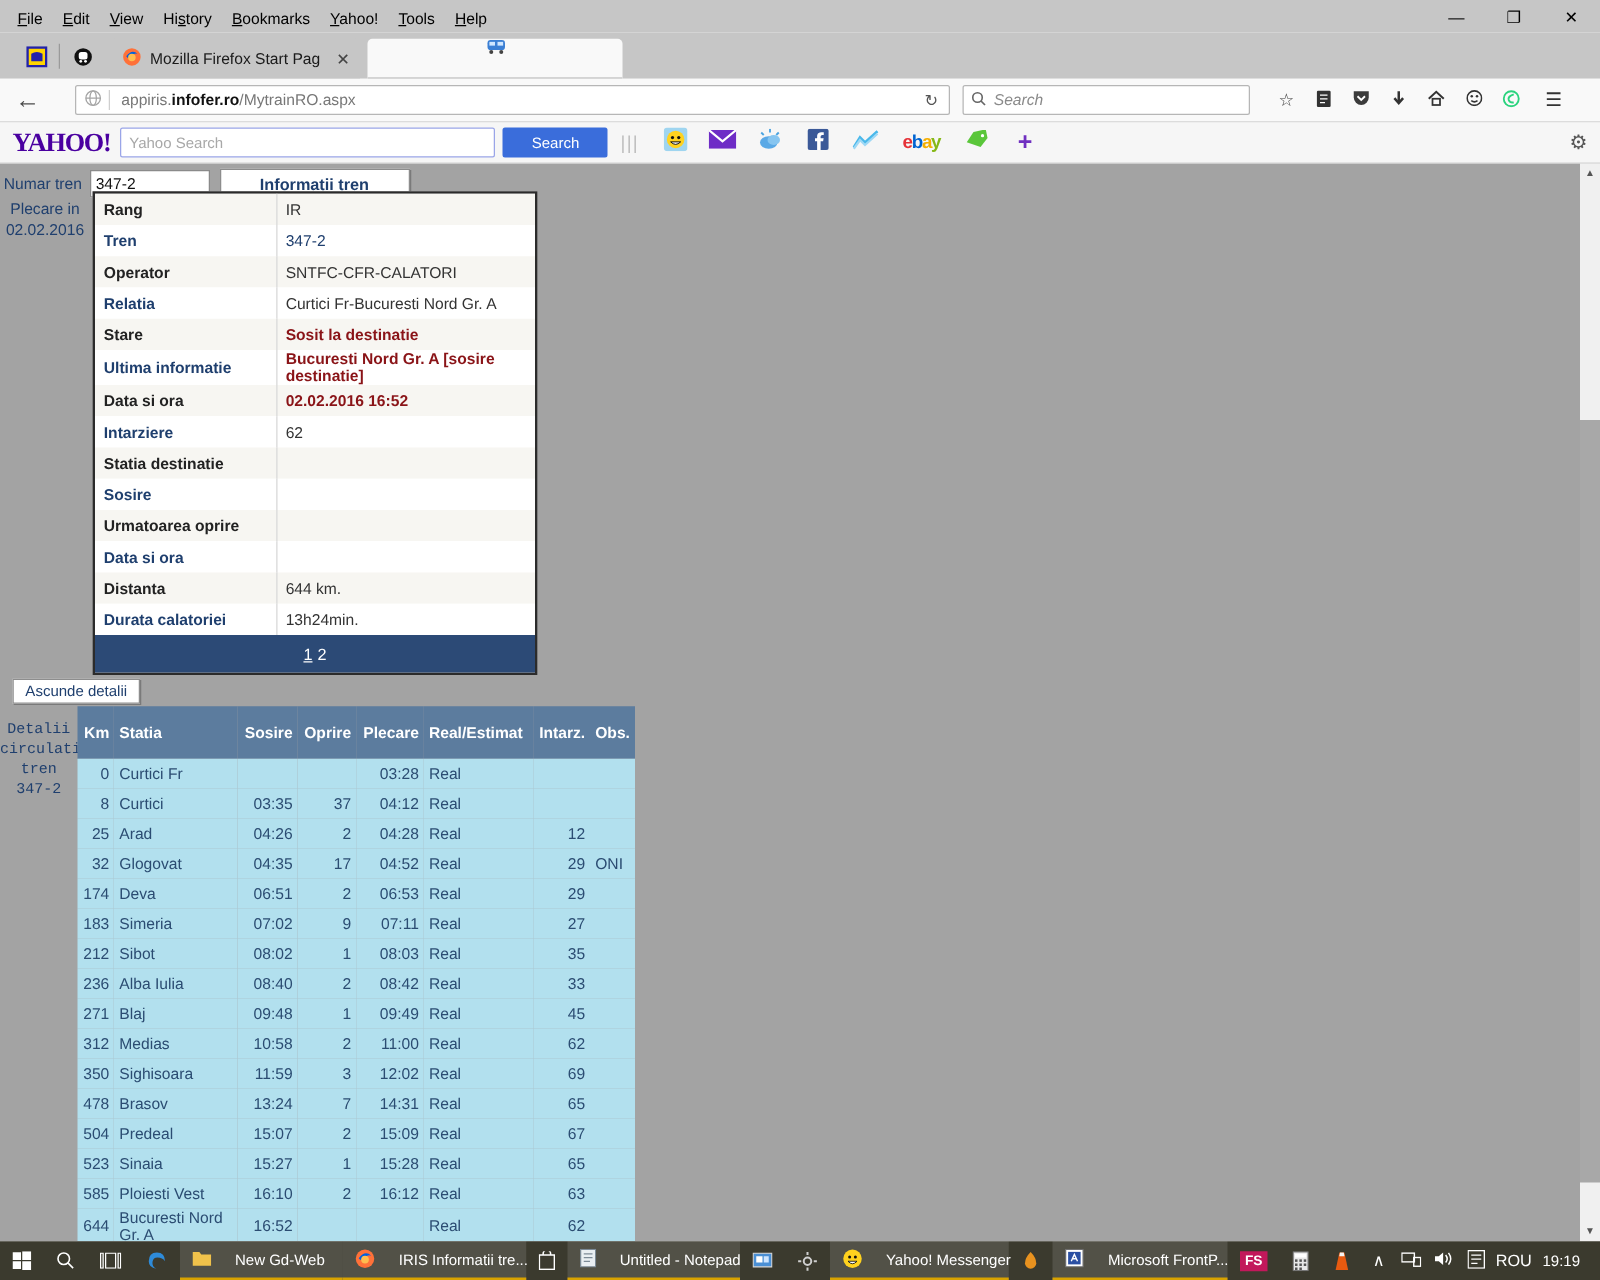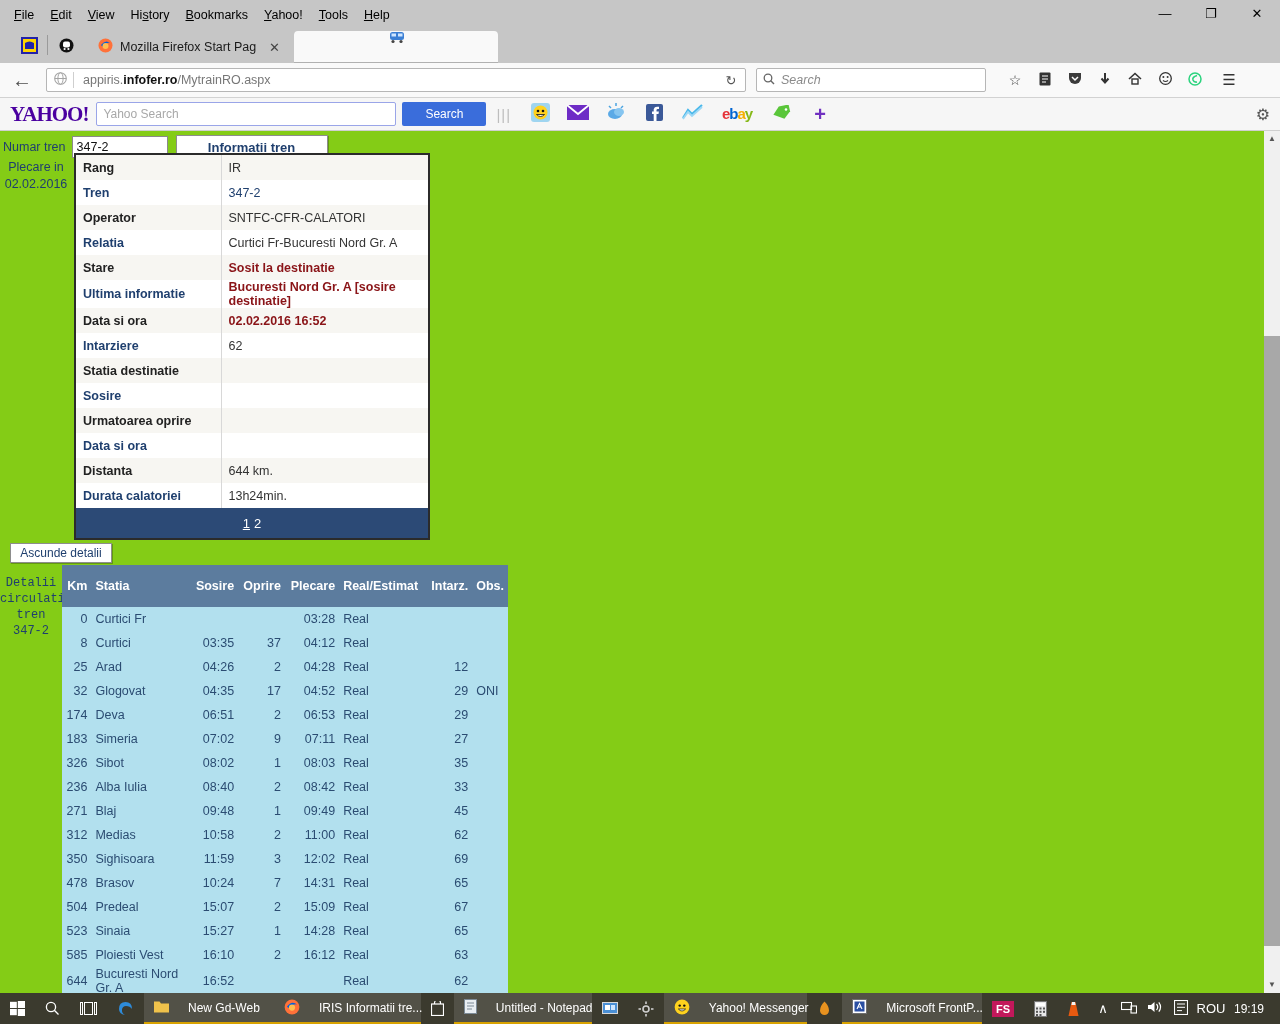--- a/index.html
+++ b/index.html
@@ -57,21 +57,21 @@
             color: #333; line-height: 1; }
 
   
   #navbar {
     position: absolute; left: 0; top: 63px; width: 1280px; height: 35px;
     background: #f9f9f9; display: flex; align-items: center;
     border-bottom: 1px solid #d2d2d2;
   }
   #backbtn { width: 44px; text-align: center; font-size: 20px; color: #4d4d4d; }
   #urlbar {
-    flex: 0 0 auto; width: 700px; height: 24px; margin-left: 2px;
+    flex: 0 0 auto; width: 700px; height: 24px; margin-left: 16px;
     background: #fff; border: 1px solid #b6b6b6; border-radius: 2px;
     display: flex; align-items: center; font-size: 12.5px;
   }
   #globe { width: 26px; text-align: center; color: #9a9a9a; font-size: 12px; }
   #url-sep { width: 1px; height: 16px; background: #cfcfcf; }
   #urltext { padding-left: 9px; color: #777; white-space: nowrap; }
   #urltext b { color: #111; font-weight: 600; }
   #reload { margin-left: auto; width: 28px; text-align: center; color: #555; font-size: 13px; }
   #searchbar {
     width: 230px; height: 24px; margin-left: 10px;
@@ -101,21 +101,21 @@
     color: #fff; font-size: 12px; display: flex; align-items: center;
     justify-content: center; border-radius: 2px;
   }
   .ybar-sep { margin: 0 10px; color: #bdbdbd; letter-spacing: 1px; font-size: 15px; }
   .ybtn { width: 38px; text-align: center; font-size: 16px; }
   #yahoo-gear { position: absolute; right: 10px; font-size: 16px; color: #555; }
 
   
   #page {
     position: absolute; left: 0; top: 131px; width: 1264px; height: 862px;
-    background: #84cc16; overflow: hidden;
+    background: #a3a3a3; overflow: hidden;
   }
   #scrollbar {
     position: absolute; right: 0; top: 131px; width: 16px; height: 862px;
     background: #f0f0f0;
   }
   #sb-up, #sb-down { width: 16px; height: 16px; text-align: center;
                      font-size: 8px; color: #555; line-height: 16px; }
   #sb-down { position: absolute; bottom: 0; }
   #sb-thumb { position: absolute; top: 205px; left: 0; width: 16px;
               height: 610px; background: #a8a8a8; }
@@ -564,21 +564,21 @@
             <td class="c-km">183</td>
             <td class="c-st">Simeria</td>
             <td class="c-so">07:02</td>
             <td class="c-op">9</td>
             <td class="c-pl">07:11</td>
             <td class="c-re">Real</td>
             <td class="c-in">27</td>
             <td class="c-ob"></td>
           </tr>
           <tr>
-            <td class="c-km">326</td>
+            <td class="c-km">212</td>
             <td class="c-st">Sibot</td>
             <td class="c-so">08:02</td>
             <td class="c-op">1</td>
             <td class="c-pl">08:03</td>
             <td class="c-re">Real</td>
             <td class="c-in">35</td>
             <td class="c-ob"></td>
           </tr>
           <tr>
             <td class="c-km">236</td>
@@ -616,21 +616,21 @@
             <td class="c-so">11:59</td>
             <td class="c-op">3</td>
             <td class="c-pl">12:02</td>
             <td class="c-re">Real</td>
             <td class="c-in">69</td>
             <td class="c-ob"></td>
           </tr>
           <tr>
             <td class="c-km">478</td>
             <td class="c-st">Brasov</td>
-            <td class="c-so">10:24</td>
+            <td class="c-so">13:24</td>
             <td class="c-op">7</td>
             <td class="c-pl">14:31</td>
             <td class="c-re">Real</td>
             <td class="c-in">65</td>
             <td class="c-ob"></td>
           </tr>
           <tr>
             <td class="c-km">504</td>
             <td class="c-st">Predeal</td>
             <td class="c-so">15:07</td>
@@ -638,21 +638,21 @@
             <td class="c-pl">15:09</td>
             <td class="c-re">Real</td>
             <td class="c-in">67</td>
             <td class="c-ob"></td>
           </tr>
           <tr>
             <td class="c-km">523</td>
             <td class="c-st">Sinaia</td>
             <td class="c-so">15:27</td>
             <td class="c-op">1</td>
-            <td class="c-pl">14:28</td>
+            <td class="c-pl">15:28</td>
             <td class="c-re">Real</td>
             <td class="c-in">65</td>
             <td class="c-ob"></td>
           </tr>
           <tr>
             <td class="c-km">585</td>
             <td class="c-st">Ploiesti Vest</td>
             <td class="c-so">16:10</td>
             <td class="c-op">2</td>
             <td class="c-pl">16:12</td>

